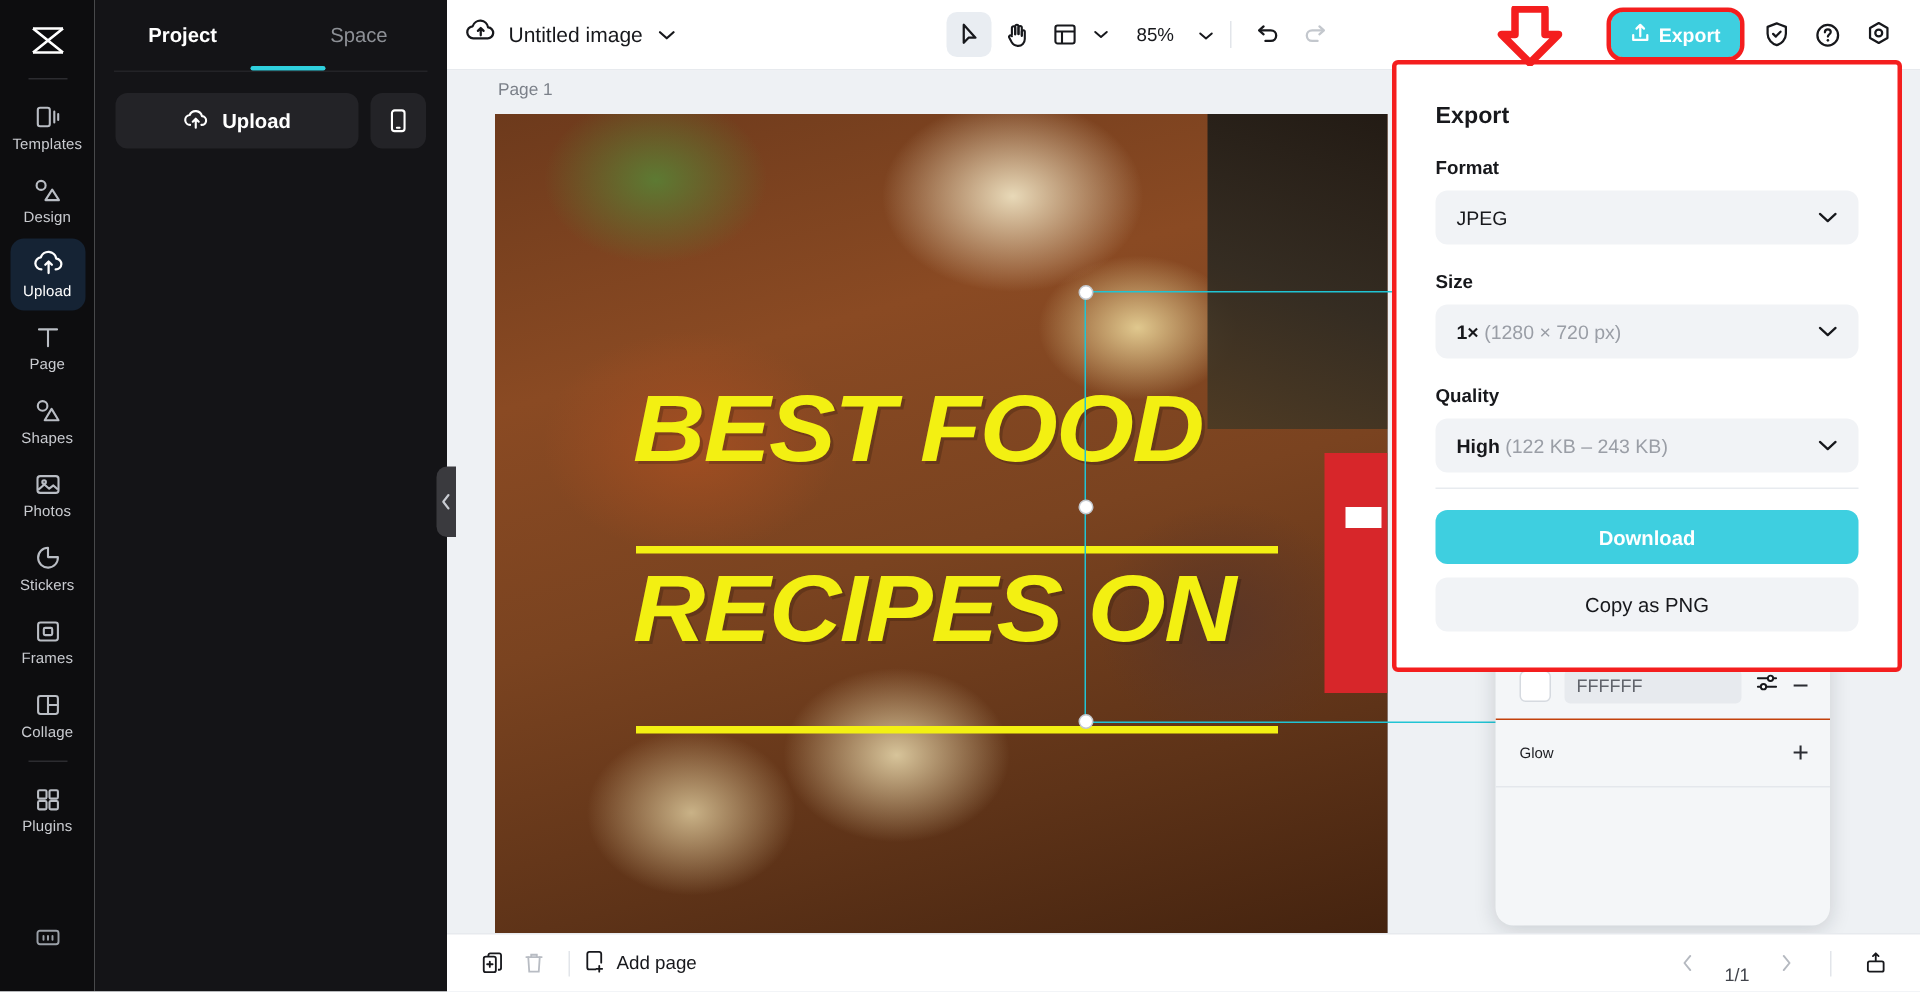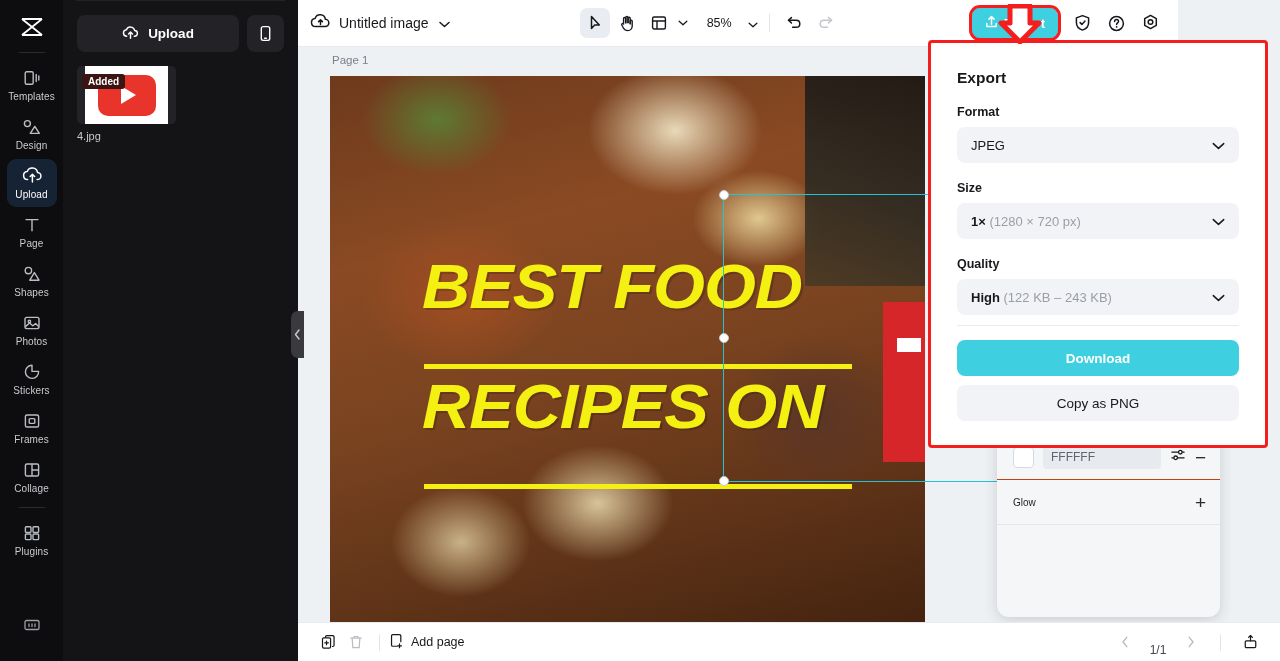--- a/index.html
+++ b/index.html
@@ -78,22 +78,22 @@
 
   
   .collapse-handle {
     position: absolute; left: 291px; top: 311px; width: 13px; height: 47px;
     background: #3a3a3e; border-radius: 7px 0 0 7px; cursor: pointer;
     display: flex; align-items: center; justify-content: center; z-index: 30;
   }
 
   
   .topbar {
-    position: absolute; left: 298px; top: 0; width: 880px; height: 47px;
-    background: #fff; border-bottom: 1px solid #e7eaee; display: flex; align-items: center;
+    position: absolute; left: 298px; top: 0; width: 982px; height: 47px;
+    background: #fff; border-bottom: 1px solid #e7eaee; display: flex; 
     padding: 12px 12px; z-index: 20;
   }
   .tb-title { display: flex; align-items: center; gap: 10px; margin-left: 8px; cursor: pointer; }
   .tb-title-text { font-size: 14px; color: #17181c; }
   .tb-center { margin-left: auto; display: flex; align-items: center; gap: 2px; }
   .tb-btn {
     width: 30px; height: 30px; border-radius: 7px; display: flex; align-items: center;
     justify-content: center; cursor: pointer;
   }
   .tb-btn.sel { background: #e9edf2; }
@@ -328,51 +328,45 @@
       </div>
     <div class="rail-item rail-bottom">
       <svg width="20" height="20" viewBox="0 0 20 20" fill="none" stroke="#9aa0a8" stroke-width="1.3">
         <rect x="3" y="5.5" width="14" height="9" rx="1.6"></rect>
         <path d="M7 9v2.5M10 9v2.5M13 9v2.5" stroke-linecap="round"></path>
       </svg>
     </div>
   </div>
 
   <div class="panel">
+    <div class="panel-tabs">
+      <div class="panel-tab">Project</div>
+      <div class="panel-tab inactive">Space</div>
+      <div class="tab-underline"></div>
+    </div>
     <div class="panel-divider"></div>
 
     <div class="upload-row">
       <div class="upload-btn">
         <span>
           <svg width="17" height="15" viewBox="0 0 18 15" fill="none" stroke="#fff" stroke-width="1.5" stroke-linecap="round" stroke-linejoin="round">
             <path d="M5 11.5a3.5 3.5 0 0 1-.3-6.98A4.6 4.6 0 0 1 13.4 5.3 3.1 3.1 0 0 1 13 11.5"></path>
             <path d="M9 13.5V7.2M6.9 9.2 9 7.1l2.1 2.1"></path>
           </svg>
         </span>
         <span>Upload</span>
       </div>
       <div class="phone-btn">
         <svg width="13" height="17" viewBox="0 0 13 17" fill="none" stroke="#fff" stroke-width="1.4">
           <rect x="2.3" y="1.6" width="8.4" height="13.8" rx="1.8"></rect>
           <path d="M5.6 13.2h1.8" stroke-linecap="round"></path>
         </svg>
       </div>
     </div>
 
-    <div class="thumb-wrap">
-      <div class="thumb">
-        <div class="thumb-img">
-          <div class="yt">
-              <div class="yt-tri"></div>
-            </div>
-        </div>
-        <div class="added-badge">Added</div>
-      </div>
-      <div class="thumb-name">4.jpg</div>
-    </div>
   </div>
 
   <div class="collapse-handle">
     <svg width="7" height="11" viewBox="0 0 7 11" fill="none" stroke="#c9ccd2" stroke-width="1.4" stroke-linecap="round" stroke-linejoin="round">
         <path d="M5 1 1.5 5.5 5 10"></path>
       </svg>
   </div>
 
   <div class="topbar">
     <span>

